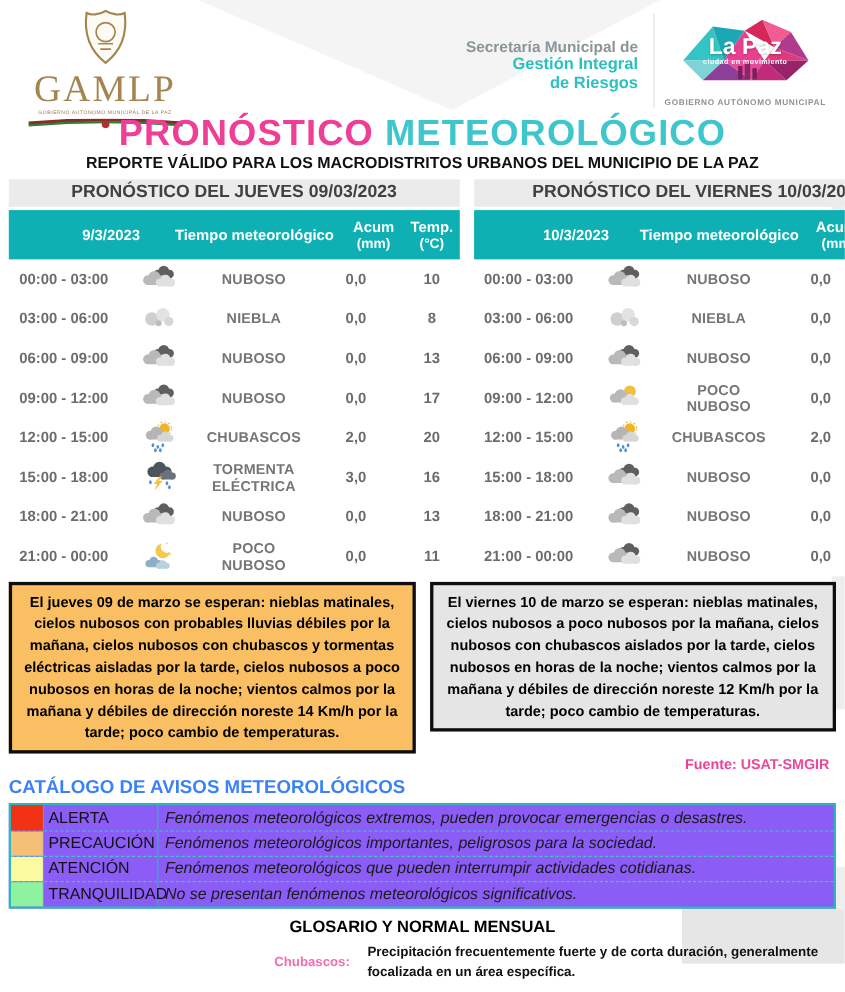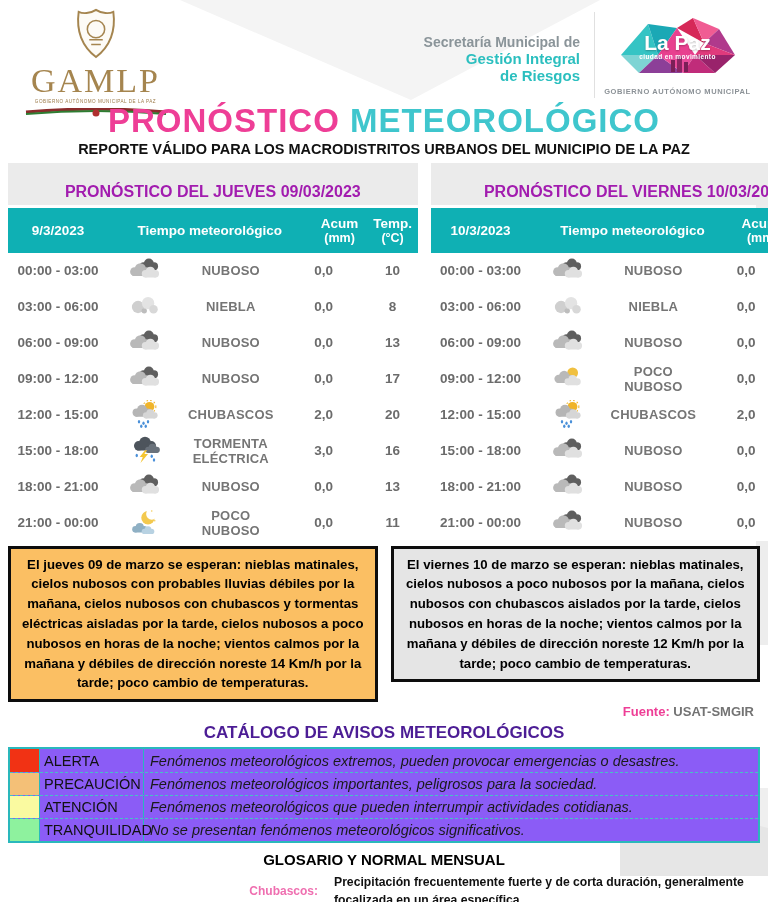--- a/index.html
+++ b/index.html
@@ -30,41 +30,41 @@
 
   
   .main-title { text-align:center; font-size:33px; font-weight:bold; letter-spacing:1px; line-height:1.05; }
   .main-title .t1 { color:#ee3e96; }
   .main-title .t2 { color:#3fc6cd; }
   .subtitle { text-align:center; font-size:14.5px; font-weight:bold; color:#111; margin-top:2px; }
 
   
   .tables-row { display:flex; gap:13px; margin-top:6px; }
   .ftable { flex:1; }
-  .fcaption { text-align:center; color:#a21caf; font-weight:bold; font-size:16px; background:#ebebeb; padding:20px 0 4px; }
-  .fhead { display:grid; grid-template-columns:100px 42px 1fr 56px 50px; background:#0fb0b4; color:#fff; font-weight:bold; font-size:13.5px; align-items:center; height:45px; margin-top:3px; text-align:center; }
+  .fcaption { text-align:center; color:#404040; font-weight:bold; font-size:16px; background:#ebebeb; padding:3px 0 4px; }
+  .fhead { display:grid; grid-template-columns:100px 42px 1fr 56px 50px; background:#0fb0b4; color:#fff; font-weight:bold; font-size:13.5px; align-items:center; height:45px; margin-top:3px; text-align:center;padding-left:43px; }
   .fhead .h-date { grid-column:1; }
   .fhead .h-tiempo { grid-column:2 / span 2; }
   .fhead .h-sub { font-size:12.5px; font-weight:bold; }
   .fbody { background:#fff; }
   .wrow { display:grid; grid-template-columns:100px 42px 1fr 56px 50px; align-items:center; min-height:36px;gap:16px; }
   .wtime { text-align:center; color:#6b6b6b; font-weight:600; font-size:13.5px; white-space:nowrap; }
   .wicon { text-align:center; line-height:0; }
   .wdesc { text-align:center; color:#757575; font-weight:bold; font-size:13px; letter-spacing:.2px; padding:0 6px; }
   .wacum,.wtemp { text-align:center; color:#6b6b6b; font-weight:600; font-size:13.5px; }
 
   
   .summaries { display:flex; gap:13px; margin-top:5px; align-items:flex-start; }
   .sumbox { flex:1; border:3px solid #0d0d0d; font-size:13.2px; font-weight:bold; color:#000; text-align:center; line-height:1.5; padding:6px 8px; }
   .fuente { text-align:right; font-size:13px; margin-top:2px; padding-right:6px; }
   .fuente .fl { color:#ee3e96; font-weight:bold; }
-  .fuente .fv { color:#737373; font-weight:600; }
+  .fuente .fv { color:#ec4899; font-weight:600; }
 
   
-  .catalog-title { text-align:center; font-weight:bold; font-size:17px; color:#4c1d95; margin-top:4px; }
+  .catalog-title { text-align:left; font-weight:bold; font-size:17px; color:#3b82f6; margin-top:4px; }
   .catalog { border:2px solid #2ab8bc; margin-top:4px; background:#8b5cf6; }
   .cat-row { display:grid; grid-template-columns:30px 104px 1fr; align-items:center; min-height:23px; }
   .cat-row + .cat-row { border-top:1px dashed #45c2c6; }
   .cat-swatch { align-self:stretch; border-right:1.5px solid #2ab8bc; }
   .cat-label { font-size:14.5px; color:#111; padding-left:4px; border-right:1.5px solid #2ab8bc; align-self:stretch; display:flex; align-items:center; }
   .cat-desc { font-style:italic; font-size:14.5px; color:#1a1a1a; padding-left:6px; font-weight:500; }
 
   
   .glossary-title { text-align:center; font-weight:bold; font-size:15px; color:#000; margin-top:8px; }
   .glossary { margin-top:6px; }

